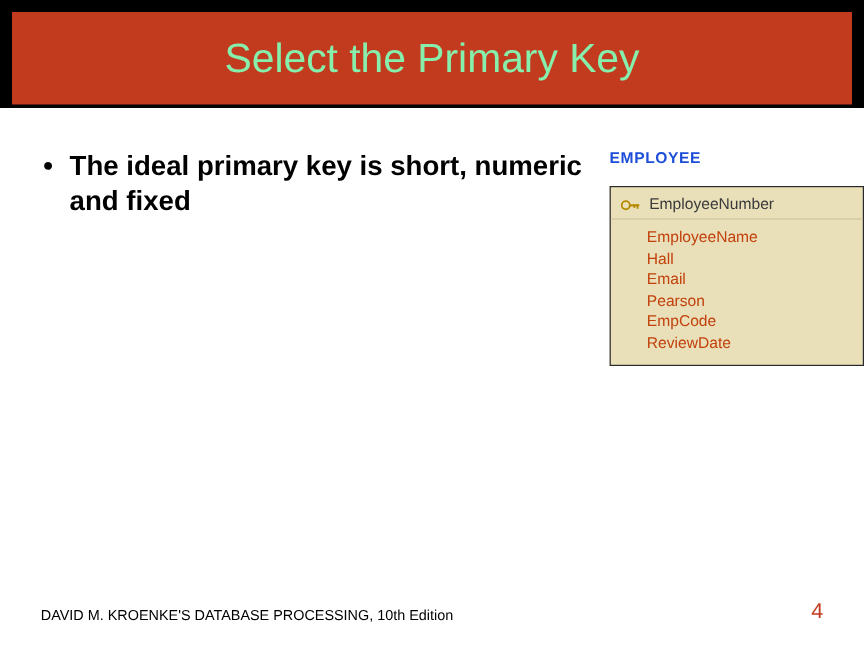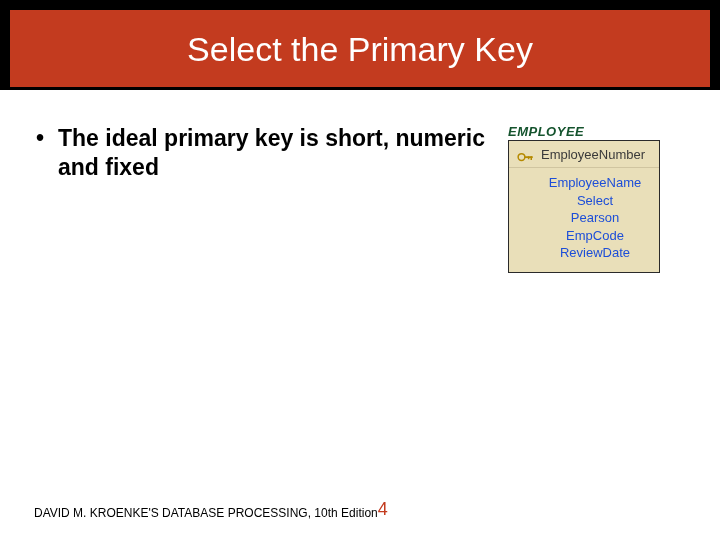--- a/index.html
+++ b/index.html
@@ -6,21 +6,21 @@
   body {
     width: 720px;
     height: 540px;
     background: #fff;
     font-family: Arial, Helvetica, sans-serif;
     position: relative;
     overflow: hidden;
   }
   .title-bar {
     background: #c33b1f;
-    color: #ffffff;
+    color: #86efac;
     padding: 20px 0 18px 0;
     text-align: center;
     font-size: 34px;
     font-weight: 400;
     border-top: 10px solid #000;
     border-left: 10px solid #000;
     border-right: 10px solid #000;
     border-bottom: 3px solid #000;
   }
   .content {
@@ -51,59 +51,58 @@
     top: 0;
     font-size: 23px;
   }
   .diagram {
     width: 188px;
     flex-shrink: 0;
   }
   .entity-name {
     font-size: 13px;
     font-weight: bold;
-    color: #14532d;
-    margin-bottom: 1px;
+    color: #1d4ed8;
+    margin-bottom: 16px;
     letter-spacing: 0.5px;
-    font-style: italic;
   }
   .entity-box {
     border: 1px solid #2a2a2a;
     background: #e9dfb9;
-    width: 152px;
-    text-align: center;
+    width: 212px;
   }
   .pk-row {
     display: flex;
     align-items: center;
     padding: 6px 8px 5px 8px;
     border-bottom: 1px solid #d0c5a0;
   }
   .key-icon {
     width: 18px;
     height: 12px;
     margin-right: 6px;
     flex-shrink: 0;
   }
   .pk-label {
     font-size: 13px;
     color: #3a3a3a;
   }
   .attr-block {
     padding: 6px 8px 10px 30px;
     font-size: 13px;
-    color: #1d4ed8;
+    color: #c2410c;
     line-height: 1.35;
   }
   .footer {
     position: absolute;
     bottom: 20px;
     left: 34px;
     right: 34px;
     display: flex;
+    justify-content: space-between;
     align-items: flex-end;
     font-size: 12px;
     color: #000;
   }
   .footer-left { line-height: 1.2; }
   .page-num {
     color: #c33b1f;
     font-size: 18px;
   }
 </style>
@@ -128,21 +127,22 @@
             <circle cx="6" cy="7" r="4.5" fill="none" stroke="#b58a00" stroke-width="2"></circle>
             <rect x="10" y="6" width="11" height="2.4" fill="#b58a00"></rect>
             <rect x="18" y="6" width="2" height="5" fill="#b58a00"></rect>
             <rect x="14.5" y="6" width="2" height="4" fill="#b58a00"></rect>
           </svg>
         </span>
         <span class="pk-label">EmployeeNumber</span>
       </div>
       <div class="attr-block">
         <div>EmployeeName</div>
-        <div>Select</div>
+        <div>Hall</div>
+        <div>Email</div>
         <div>Pearson</div>
         <div>EmpCode</div>
         <div>ReviewDate</div>
       </div>
     </div>
   </div>
 </div>
 
 <div class="footer">
   <div class="footer-left">

